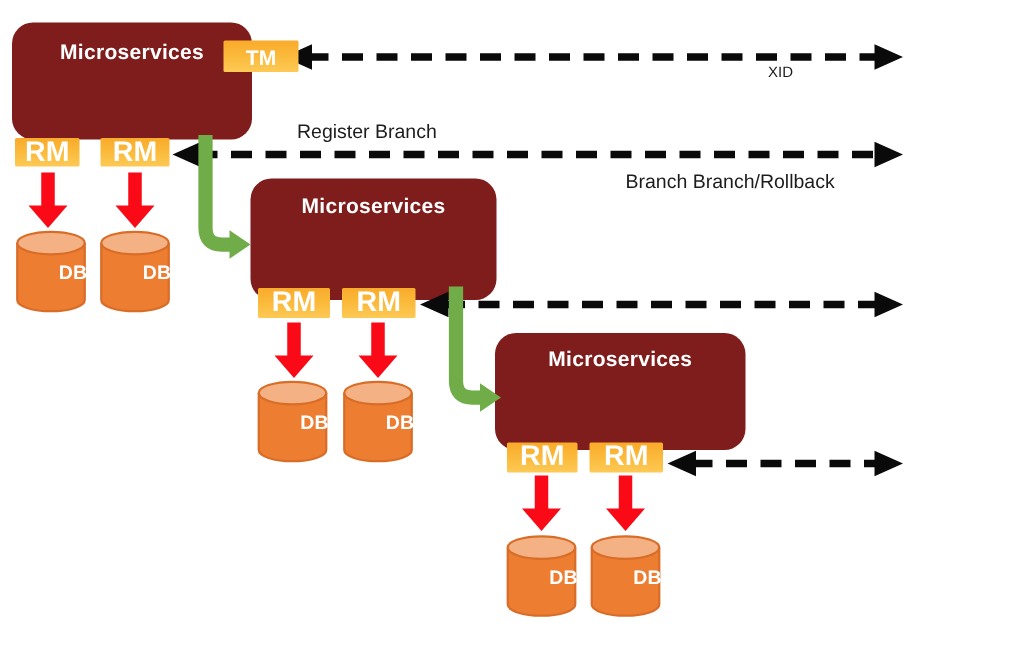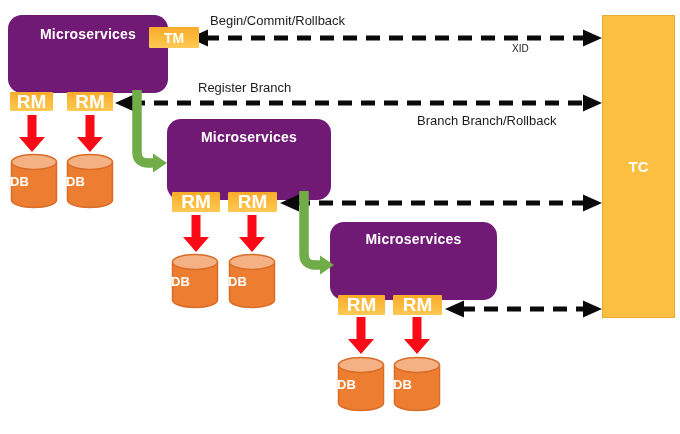--- a/index.html
+++ b/index.html
@@ -5,21 +5,21 @@
   html,body{margin:0;padding:0;background:#ffffff;}
   .canvas{
     position:relative;
     width:680px;height:434px;
     background:#ffffff;
     font-family:"Liberation Sans", sans-serif;
     overflow:hidden;
   }
   .svc{
     position:absolute;
-    background:#701a75;
+    background:#7f1d1d;
     border-radius:14px;
     z-index:2;
   }
   .svc-label{
     position:absolute;left:0;right:0;
     text-align:center;
     color:#ffffff;font-weight:bold;font-size:14px;
     letter-spacing:.2px;
   }
   .chip{
@@ -39,22 +39,22 @@
     box-sizing:border-box;
     display:flex;align-items:center;justify-content:center;
     color:#ffffff;font-weight:bold;font-size:15px;
     z-index:2;
   }
   .db{
     position:absolute;width:48px;height:56px;z-index:3;
   }
   .db svg{position:absolute;left:0;top:0;}
   .db-label{
-    position:absolute;left:0;right:12px;top:21px;
-    text-align:left;color:#ffffff;font-weight:bold;font-size:13px;
+    position:absolute;left:0;right:0;top:21px;
+    text-align:right;color:#ffffff;font-weight:bold;font-size:13px;
   }
   .edge-label{
     position:absolute;
     color:#1c1c1c;font-size:13px;
     white-space:nowrap;
     z-index:5;
   }
   .edge-label.bold{font-weight:normal;font-size:10px;}
   .arrow-layer{
     position:absolute;left:0;top:0;z-index:3;
@@ -102,23 +102,20 @@
   </div>
   <div class="chip" style="left:172px;top:192px;width:48px;height:20px;">RM</div>
   <div class="chip" style="left:228px;top:192px;width:49px;height:20px;">RM</div>
 
   <div class="svc" style="left:330px;top:222px;width:167px;height:78px;">
     <div class="svc-label" style="top:9px;">Microservices</div>
   </div>
   <div class="chip" style="left:338px;top:295px;width:47px;height:20px;">RM</div>
   <div class="chip" style="left:393px;top:295px;width:49px;height:20px;">RM</div>
 
-  <div class="tc">
-    <span>TC</span>
-  </div>
 
   <svg class="arrow-layer red" width="680" height="434" viewBox="0 0 680 434">
     <g fill="#fa0a16">
       <polygon points="27.5,115 36.5,115 36.5,137 45,137 32,152 19,137 27.5,137"></polygon>
       <polygon points="85.5,115 94.5,115 94.5,137 103,137 90,152 77,137 85.5,137"></polygon>
       <polygon points="191.5,215 200.5,215 200.5,237 209,237 196,252 183,237 191.5,237"></polygon>
       <polygon points="247.5,215 256.5,215 256.5,237 265,237 252,252 239,237 247.5,237"></polygon>
       <polygon points="356.5,317 365.5,317 365.5,339 374,339 361,354 348,339 356.5,339"></polygon>
       <polygon points="412.5,317 421.5,317 421.5,339 430,339 417,354 404,339 412.5,339"></polygon>
     </g>
@@ -171,18 +168,17 @@
     <g>
       <path d="M137,90 L137,152 Q137,163 148,163 L154,163" fill="none" stroke="#70ac47" stroke-width="9.5"></path>
       <polygon points="153,153.5 167,163 153,172.5" fill="#70ac47"></polygon>
     </g>
     <g>
       <path d="M304,191 L304,254 Q304,265 315,265 L321,265" fill="none" stroke="#70ac47" stroke-width="9.5"></path>
       <polygon points="320,255.5 334,265 320,274.5" fill="#70ac47"></polygon>
     </g>
   </svg>
 
-  <div class="edge-label" style="left:210px;top:13px;">Begin/Commit/Rollback</div>
   <div class="edge-label bold" style="left:512px;top:43px;">XID</div>
   <div class="edge-label" style="left:198px;top:80px;">Register Branch</div>
   <div class="edge-label" style="left:417px;top:113px;">Branch Branch/Rollback</div>
 
 </div>
 
 </body></html>

